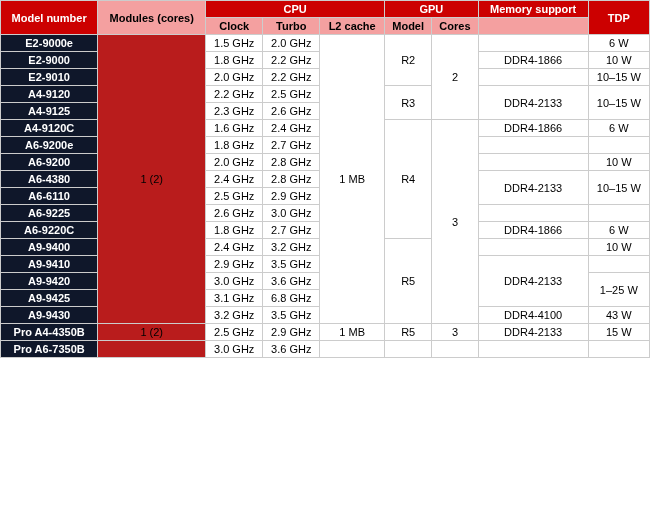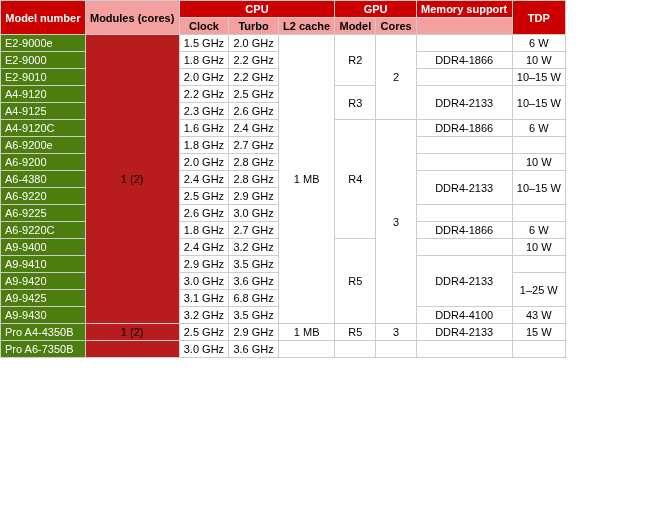--- a/index.html
+++ b/index.html
@@ -4,44 +4,44 @@
   <style>
     * { box-sizing: border-box; margin: 0; padding: 0; }
     body {
       font-family: Arial, sans-serif;
       font-size: 11px;
       background: #fff;
       width: 650px;
     }
     table {
       border-collapse: collapse;
-      width: 566px;
+      width: 650px;
       padding-left: 24px;
     }
     th, td {
       border: 1px solid #ccc;
       text-align: center;
       padding: 2px 4px;
       vertical-align: middle;
     }
     .header-red {
       background-color: #cc0000;
       color: #fff;
       font-weight: bold;
     }
     .header-pink {
       background-color: #f4a0a0;
       color: #000;
       font-weight: bold;
     }
     .model-cell {
-      background-color: #4d7c0f;
+      background-color: #0f172a;
       color: #fff;
-      font-weight: normal;
-      text-align: left;
+      font-weight: bold;
+      text-align: center;
       padding-left: 4px;
     }
     .data-cell {
       background-color: #fff;
       color: #000;
     }
     .pink-cell {
       background-color: #b91c1c;
       color: #000;
     }
@@ -131,21 +131,21 @@
         <td class="data-cell">10 W</td>
       </tr>
       <tr>
         <td class="model-cell">A6-4380</td>
         <td class="data-cell">2.4 GHz</td>
         <td class="data-cell">2.8 GHz</td>
         <td class="data-cell" rowspan="2">DDR4-2133</td>
         <td class="data-cell" rowspan="2">10–15 W</td>
       </tr>
       <tr>
-        <td class="model-cell">A6-9220</td>
+        <td class="model-cell">A6-6110</td>
         <td class="data-cell">2.5 GHz</td>
         <td class="data-cell">2.9 GHz</td>
       </tr>
       <tr>
         <td class="model-cell">A6-9225</td>
         <td class="data-cell">2.6 GHz</td>
         <td class="data-cell">3.0 GHz</td>
         <td class="data-cell"></td>
         <td class="data-cell"></td>
       </tr>

